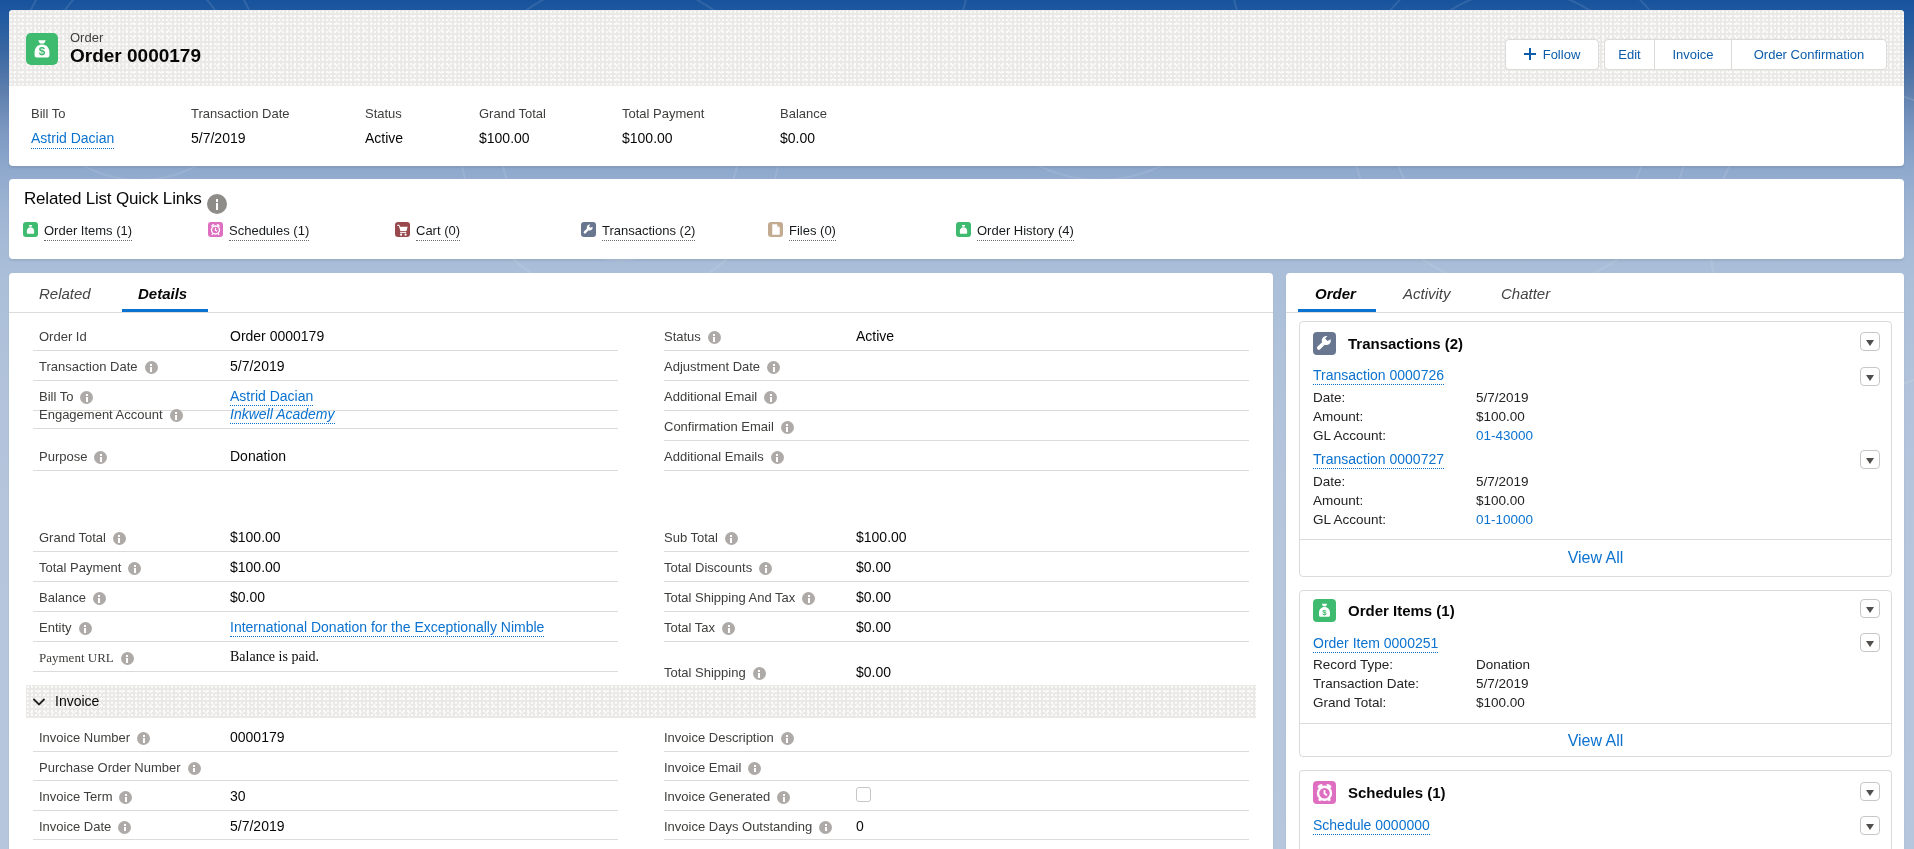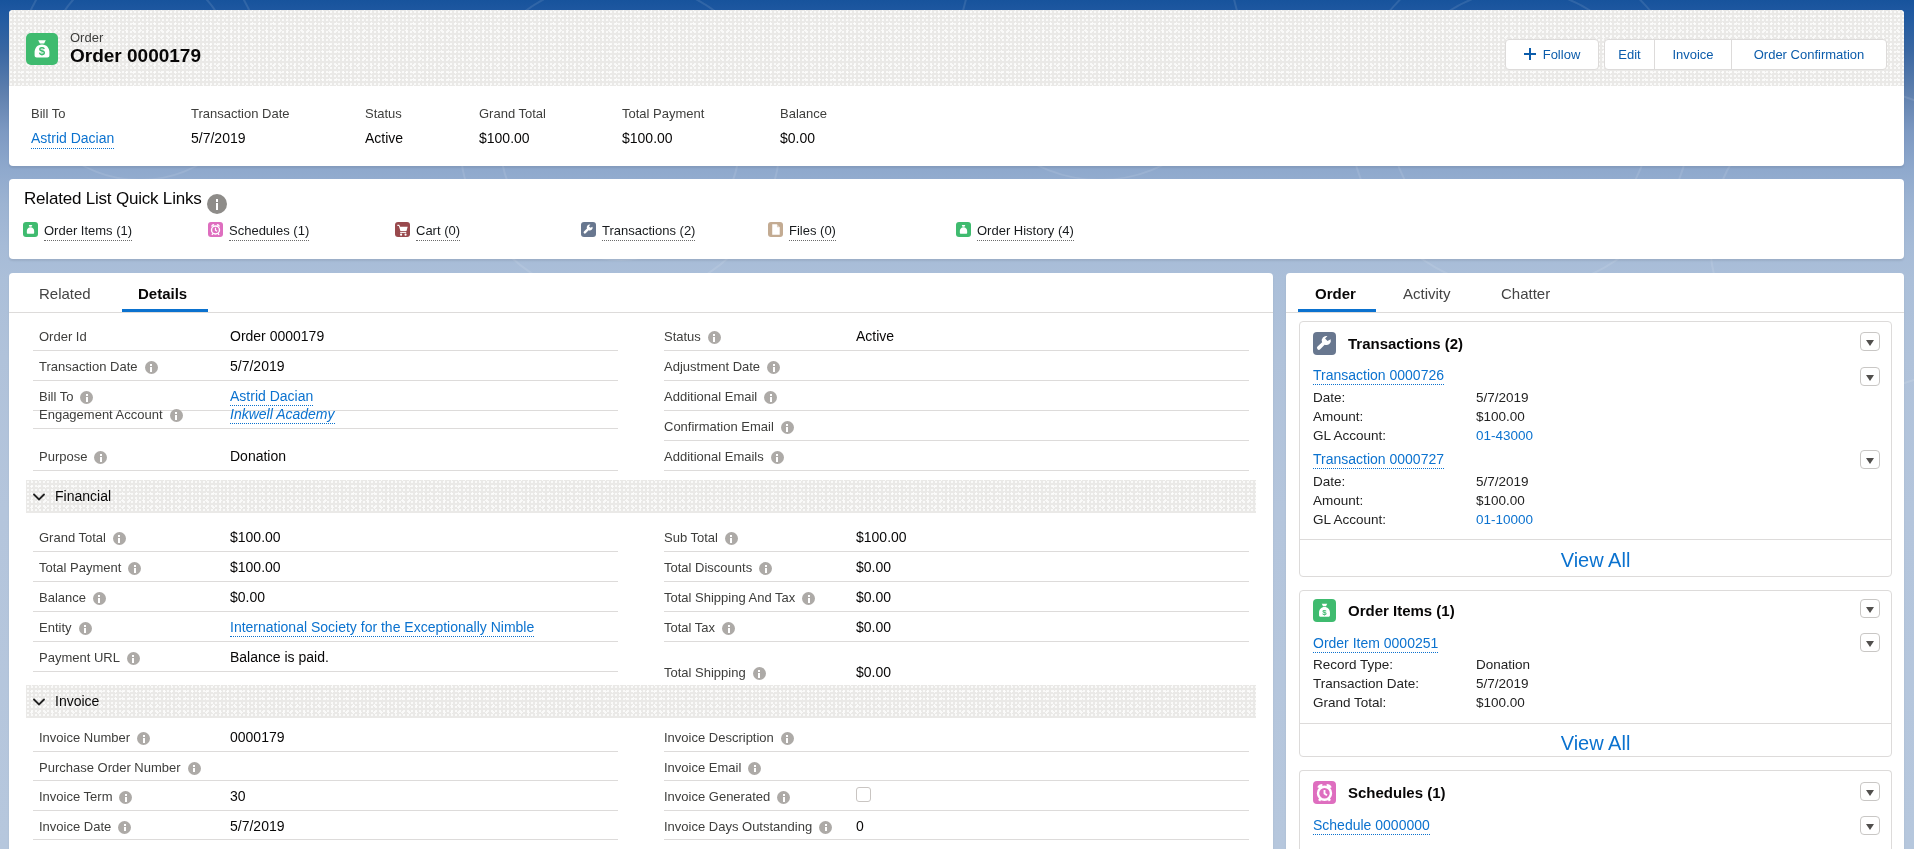--- a/index.html
+++ b/index.html
@@ -41,21 +41,21 @@
   #quick .qinfo:after { content:""; position:absolute; left:8.7px; top:4.8px; width:2.8px; height:2.8px; background:#fff; }
   .qlink { position:absolute; top:42px; height:16px; }
   .qlink .qicon { position:absolute; left:0; top:1px; width:15px; height:15px; border-radius:3px; }
   .qlink .qtext { position:absolute; left:21px; top:2px; font-size:13px; color:#181b1e;
      border-bottom:1px dotted #6b6b6b; padding-bottom:2px; white-space:nowrap; }
 
   
   #lpanel { left:9px; top:273px; width:1264px; height:576px; border-radius:4px 4px 0 0; }
   #rpanel { left:1286px; top:273px; width:618px; height:576px; border-radius:4px 4px 0 0; }
   .tabbar { position:absolute; left:0; top:0; width:100%; height:40px; border-bottom:1px solid #dddbda; }
-  .tab { position:absolute; top:0; height:40px; line-height:42px; font-size:15px; color:#444; }
+  .tab { position:absolute; top:0; height:40px; line-height:42px; font-size:15px; color:#444;font-style:italic; }
   .tab.active { font-weight:bold; color:#080707; }
   .tabline { position:absolute; height:3px; background:#0b72cf; bottom:0; }
 
   
   .frow { position:absolute; height:30px; border-bottom:1px solid #dddbda; }
   .frow .flab { position:absolute; top:8px; font-size:13px; color:#3e3e3c; white-space:nowrap; }
   .frow .fval { position:absolute; top:7px; font-size:14px; color:#080707; white-space:nowrap; }
   .info { display:inline-block; width:13px; height:13px; border-radius:50%; background:#adaaa7;
     position:relative; vertical-align:-3px; margin-left:7px; }
   .info:before { content:""; position:absolute; left:5.5px; top:6px; width:2px; height:4.5px; background:#fff; }
@@ -72,21 +72,21 @@
   .rcard { position:absolute; left:13px; width:593px; background:#fff; border:1px solid #dddbda; border-radius:4px; }
   .rcard .hicon { position:absolute; left:13px; border-radius:4px; }
   .rcard .htitle { position:absolute; left:48px; font-size:15px; font-weight:bold; color:#080707; white-space:nowrap; }
   .mbtn { position:absolute; left:560px; width:20px; height:19px; border:1px solid #c9c7c5; border-radius:4px; background:#fff; }
   .mbtn:before { content:""; position:absolute; left:5px; top:7px; border-left:4.5px solid transparent;
     border-right:4.5px solid transparent; border-top:6px solid #514f4d; }
   .rl { position:absolute; left:13px; font-size:14px; white-space:nowrap; }
   .rlab { position:absolute; left:13px; font-size:13.5px; color:#232323; white-space:nowrap; }
   .rval { position:absolute; left:176px; font-size:13.5px; color:#232323; white-space:nowrap; }
   .rval.link, .fval.link, .val.link { color:#0b72cf; }
-  .viewall { position:absolute; left:0; width:100%; text-align:center; font-size:20px; color:#0b72cf; }
+  .viewall { position:absolute; left:0; width:100%; text-align:center; font-size:16px; color:#0b72cf; }
   .rfoot { position:absolute; left:0; width:100%; border-top:1px solid #dddbda; }
 </style>
 </head>
 <body>
 <svg class="swirl" width="1914" height="400" viewBox="0 0 1914 400">
   <g fill="none" stroke="#ffffff" stroke-opacity="0.10" stroke-width="2">
     <circle cx="140" cy="60" r="120"></circle>
     <circle cx="140" cy="60" r="90"></circle>
     <circle cx="620" cy="140" r="160"></circle>
     <circle cx="620" cy="140" r="120"></circle>
@@ -220,43 +220,37 @@
   <div class="frow" style="left:655px; top:108px; width:585px;">
       <span class="flab" style="left:0;">Additional Email<span class="info"></span></span>
     </div>
   <div class="frow" style="left:655px; top:168px; width:585px;">
       <span class="flab" style="left:0;">Additional Emails<span class="info"></span></span>
     </div>
   <div class="frow" style="left:655px; top:138px; width:585px;">
       <span class="flab" style="left:0;">Confirmation Email<span class="info"></span></span>
     </div>
 
-  <div class="band" style="top:207px;">
-    <svg class="chev" width="12" height="8" viewBox="0 0 12 8">
-        <path d="M1 1.5 l5 5 5-5" stroke="#222" stroke-width="1.8" fill="none" stroke-linecap="round"></path>
-      </svg>
-    <span class="btxt">Financial</span>
-  </div>
   <div class="frow" style="left:24px; top:249px; width:585px;">
       <span class="flab" style="left:6px;">Grand Total<span class="info"></span></span>
       <span class="fval" style="left:197px;">$100.00</span>
     </div>
   <div class="frow" style="left:24px; top:279px; width:585px;">
       <span class="flab" style="left:6px;">Total Payment<span class="info"></span></span>
       <span class="fval" style="left:197px;">$100.00</span>
     </div>
   <div class="frow" style="left:24px; top:309px; width:585px;">
       <span class="flab" style="left:6px;">Balance<span class="info"></span></span>
       <span class="fval" style="left:197px;">$0.00</span>
     </div>
   <div class="frow" style="left:24px; top:339px; width:585px;">
       <span class="flab" style="left:6px;">Entity<span class="info"></span></span>
-      <span class="fval link dotl" style="left:197px;">International Society for the Exceptionally Nimble</span>
-    </div>
-  <div class="frow" style="left:24px; top:369px; width:585px;">
+      <span class="fval link dotl" style="left:197px;">International Donation for the Exceptionally Nimble</span>
+    </div>
+  <div class="frow" style="left:24px; top:369px; width:585px;font-family:Liberation Serif, serif;">
       <span class="flab" style="left:6px;">Payment URL<span class="info"></span></span>
       <span class="fval" style="left:197px;">Balance is paid.</span>
     </div>
 
   <div class="frow" style="left:655px; top:249px; width:585px;">
       <span class="flab" style="left:0;">Sub Total<span class="info"></span></span>
       <span class="fval" style="left:192px;">$100.00</span>
     </div>
   <div class="frow" style="left:655px; top:279px; width:585px;">
       <span class="flab" style="left:0;">Total Discounts<span class="info"></span></span>

